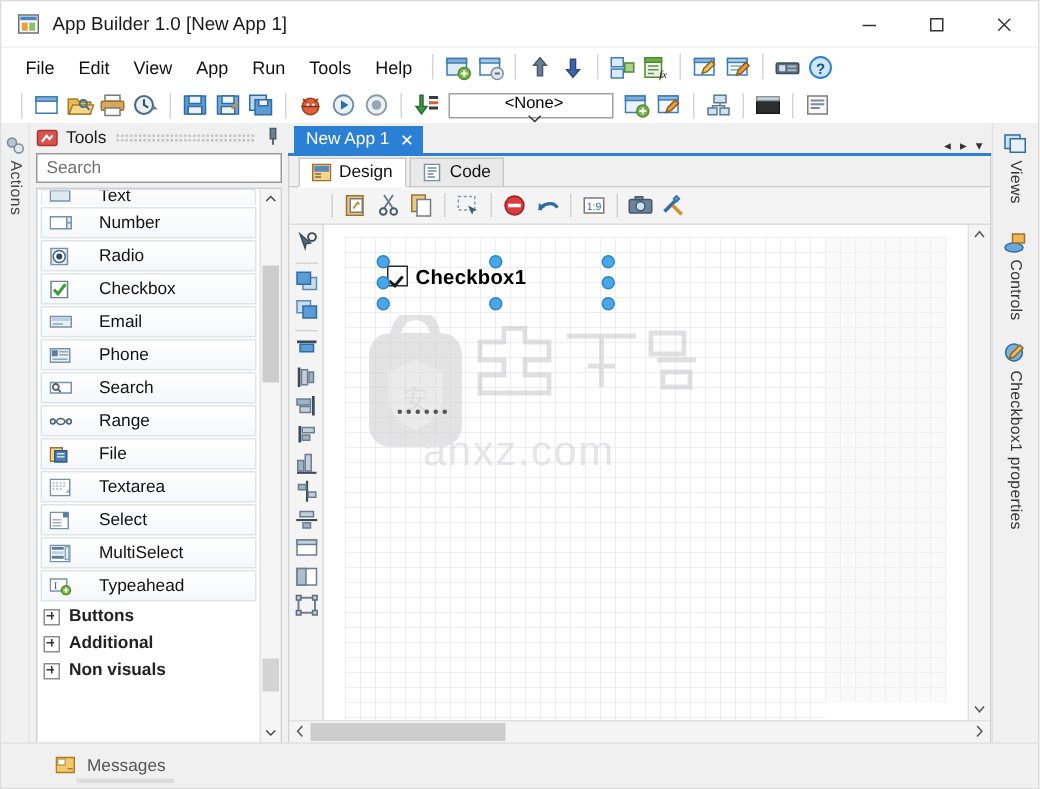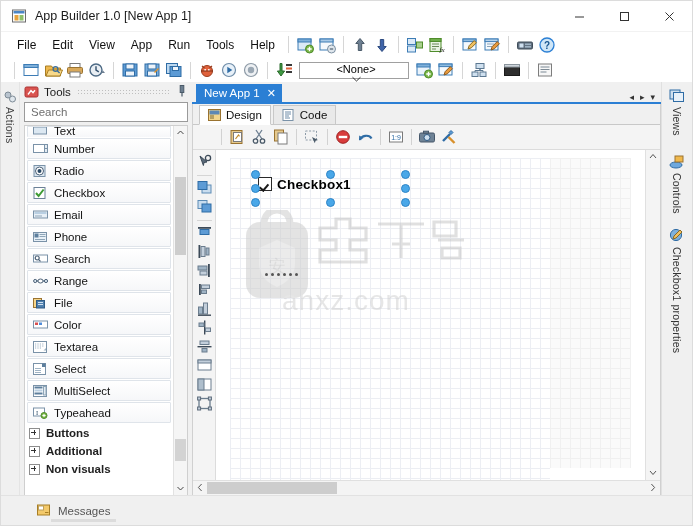--- a/index.html
+++ b/index.html
@@ -50,21 +50,21 @@
      background-image:radial-gradient(#b9b9b9 0.8px, transparent 0.9px);
      background-size:3px 3px;opacity:.9;}
   .panelhdr .pin{width:12px;text-align:center;font-size:12px;color:#333;}
   .searchbox{height:20px;margin:0 4px 3px 4px;border:1px solid #9a9a9a;background:#fff;display:flex;align-items:center;padding:0 4px;box-sizing:border-box;}
   .searchbox input{border:0;outline:0;font-size:11.5px;font-family:"Liberation Sans",sans-serif;width:100%;color:#333;background:transparent;}
   .searchbox input::placeholder{color:#6f6f6f;}
 
   .toollist{flex:1;margin:0 4px 0 4px;background:#fff;border:1px solid #cfcfcf;position:relative;overflow:hidden;display:flex;}
   .tl-inner{flex:1;padding:0;position:relative;overflow:hidden;}
   .tl-item{height:21px;margin:1px 2px;border:1px solid #dfe4ea;background:linear-gradient(#ffffff,#f6f7f9);
-           display:flex;align-items:center;padding-left:5px;box-sizing:border-box;border-radius:1px;}
+           display:flex;align-items:center;padding-left:5px;box-sizing:border-box;border-radius:1px;gap:12px;}
   .tl-item .ti-ico{width:15px;height:12px;margin-right:6px;position:relative;flex:none;}
   .tl-item .ti-lbl{font-size:11.5px;color:#111;}
   .tl-item.clipped{height:11px;overflow:hidden;margin-top:0;border-bottom:none;align-items:flex-end;}
 
   .tl-groups{border-top:0;}
   .grp{height:18px;display:flex;align-items:center;padding-left:4px;font-size:11.5px;font-weight:bold;color:#222;}
   .grp .exp{width:9px;height:9px;border:1px solid #8d8d8d;background:#fff;margin-right:6px;position:relative;flex:none;}
   .grp .exp:before{content:"";position:absolute;left:1px;top:3.5px;width:5px;height:1px;background:#333;}
   .grp .exp:after{content:"";position:absolute;left:3.5px;top:1px;width:1px;height:5px;background:#333;}
 
@@ -517,30 +517,20 @@
             <span class="ti-ico">
               <svg width="15" height="12" viewBox="0 0 15 12">
                 <rect x="0.5" y="1.5" width="8" height="9" fill="#f5d58b" stroke="#9a7330"></rect>
                 <rect x="3.5" y="3.5" width="8" height="7.5" fill="#4e7fae" stroke="#2f5a84"></rect>
                 <path d="M5 5.5h5M5 7.5h5" stroke="#cfe0ef"></path>
               </svg>
             </span>
             <span class="ti-lbl">File</span>
           </div>
 
-          <div class="tl-item">
-            <span class="ti-ico">
-              <svg width="15" height="12" viewBox="0 0 15 12">
-                <rect x="0.5" y="2" width="14" height="7" fill="#fff" stroke="#7a92a8"></rect>
-                <rect x="2" y="3.5" width="3" height="2.5" fill="#d94f4f"></rect>
-                <rect x="6" y="3.5" width="3" height="2.5" fill="#4f8cd9"></rect>
-              </svg>
-            </span>
-            <span class="ti-lbl">Color</span>
-          </div>
 
           <div class="tl-item">
             <span class="ti-ico">
               <svg width="15" height="12" viewBox="0 0 15 12">
                 <rect x="0.5" y="0.5" width="13" height="11" fill="#fff" stroke="#7a92a8"></rect>
                 <path d="M2 3h9M2 5h9M2 7h6" stroke="#9fb3c4" stroke-dasharray="1.2 1.2"></path>
                 <path d="M10.5 9.5l2.5-2.5v2.5z" fill="#9fb3c4"></path>
               </svg>
             </span>
             <span class="ti-lbl">Textarea</span>

